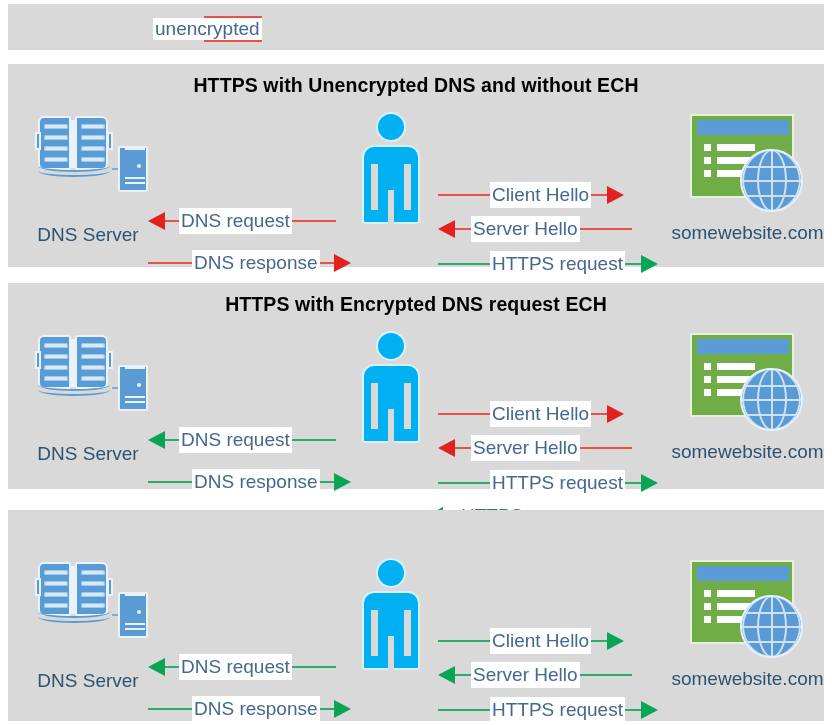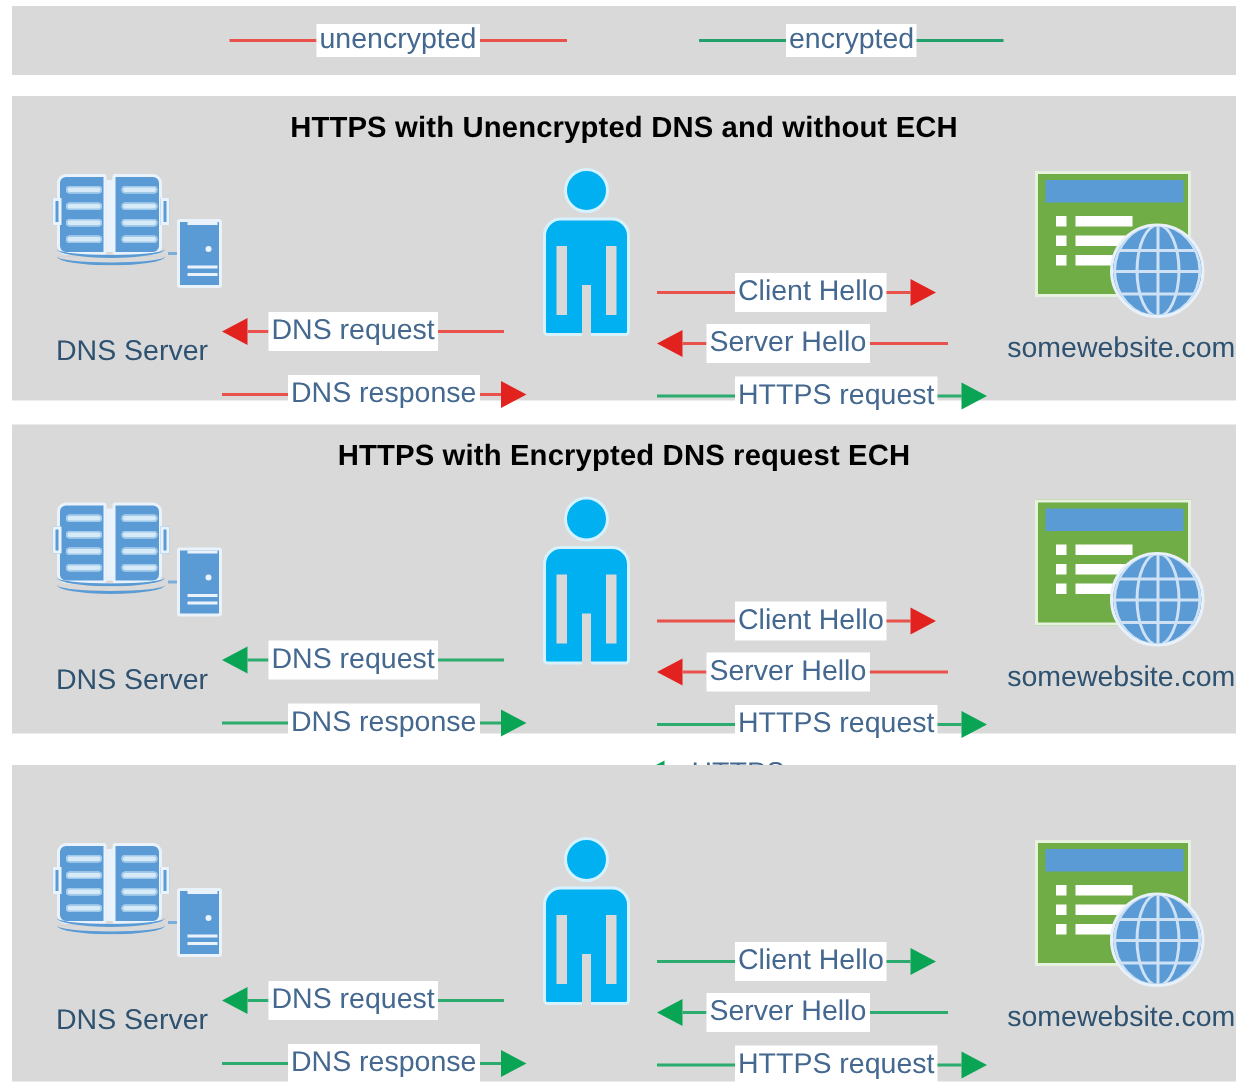--- a/index.html
+++ b/index.html
@@ -7,21 +7,21 @@
 
   .page{position:relative;width:832px;height:725px;background:#ffffff;}
 
   .panel{position:absolute;left:8px;width:816px;background:#d9d9d9;}
   #legend-panel{top:4px;height:46px;}
   #panel-1{top:64px;height:203px;}
   #panel-2{top:283px;height:206px;}
   #panel-3{top:510px;height:211px;}
 
   
-  .legend-item{position:absolute;top:12px;display:flex;align-items:center;height:22px;}
+  .legend-item{position:absolute;top:12px;display:flex;align-items:flex-end;height:22px;flex-direction:column;}
   .legend-line{height:0;border-top:2px solid #000;width:58px;}
   .legend-label{
     background:#ffffff;color:#44688f;font-size:19px;line-height:22px;
     padding:0 2px;white-space:nowrap;
   }
   #legend-unencrypted{left:145px;}
   #legend-unencrypted .legend-line{border-top-color:#e8524a;}
   #legend-encrypted{left:458px;}
   #legend-encrypted .legend-line{border-top-color:#22a06b;}
 
@@ -135,25 +135,20 @@
 <body>
 
 <div class="page">
 
   <div class="panel" id="legend-panel">
     <div class="legend-item" id="legend-unencrypted">
       <span class="legend-line"></span>
       <span class="legend-label">unencrypted</span>
       <span class="legend-line"></span>
     </div>
-    <div class="legend-item" id="legend-encrypted">
-      <span class="legend-line"></span>
-      <span class="legend-label">encrypted</span>
-      <span class="legend-line"></span>
-    </div>
   </div>
 
   <div class="panel" id="panel-1">
       <div class="panel-title" style="top:10px">HTTPS with Unencrypted DNS and without ECH</div>
       <div class="dns-group" style="left:30px;top:52px">
              <div class="book">
       <div class="book-half lft">
        <span class="ln"></span>
             <span class="ln"></span>
             <span class="ln"></span>

